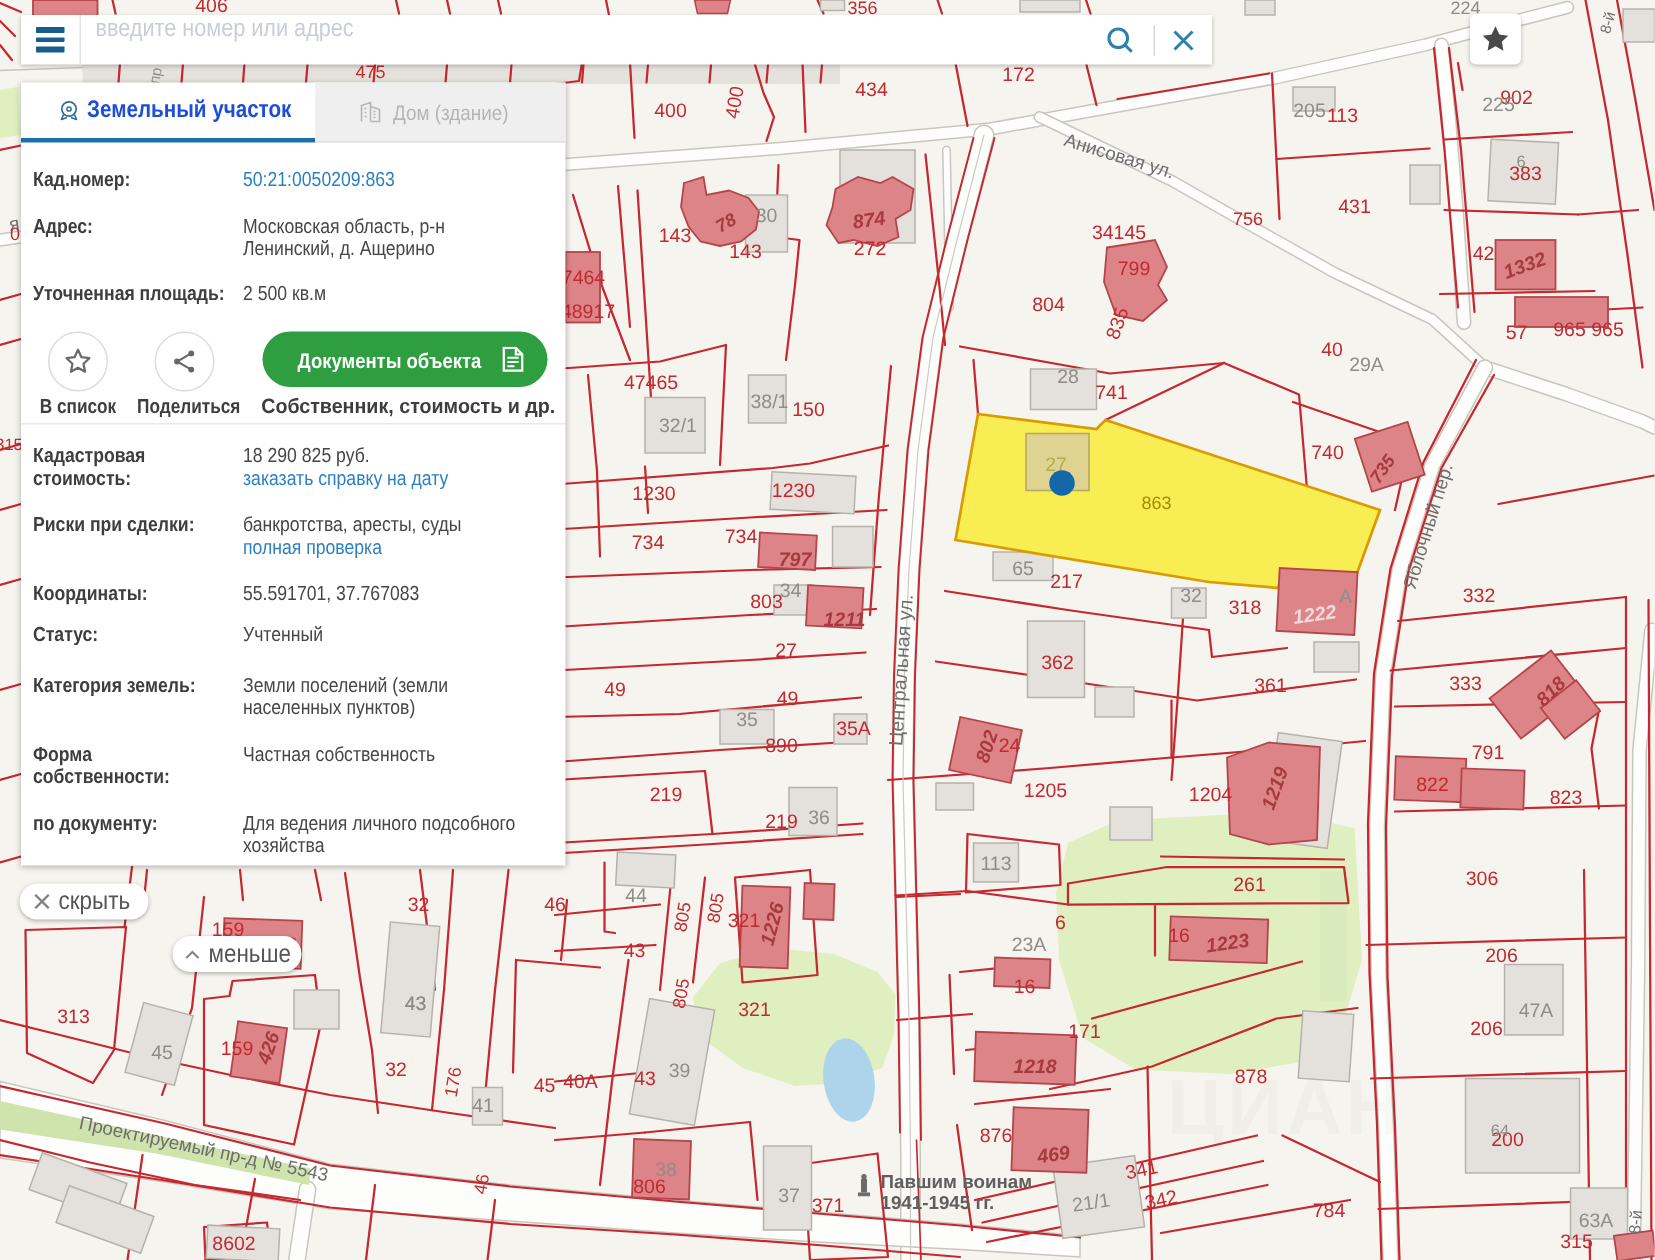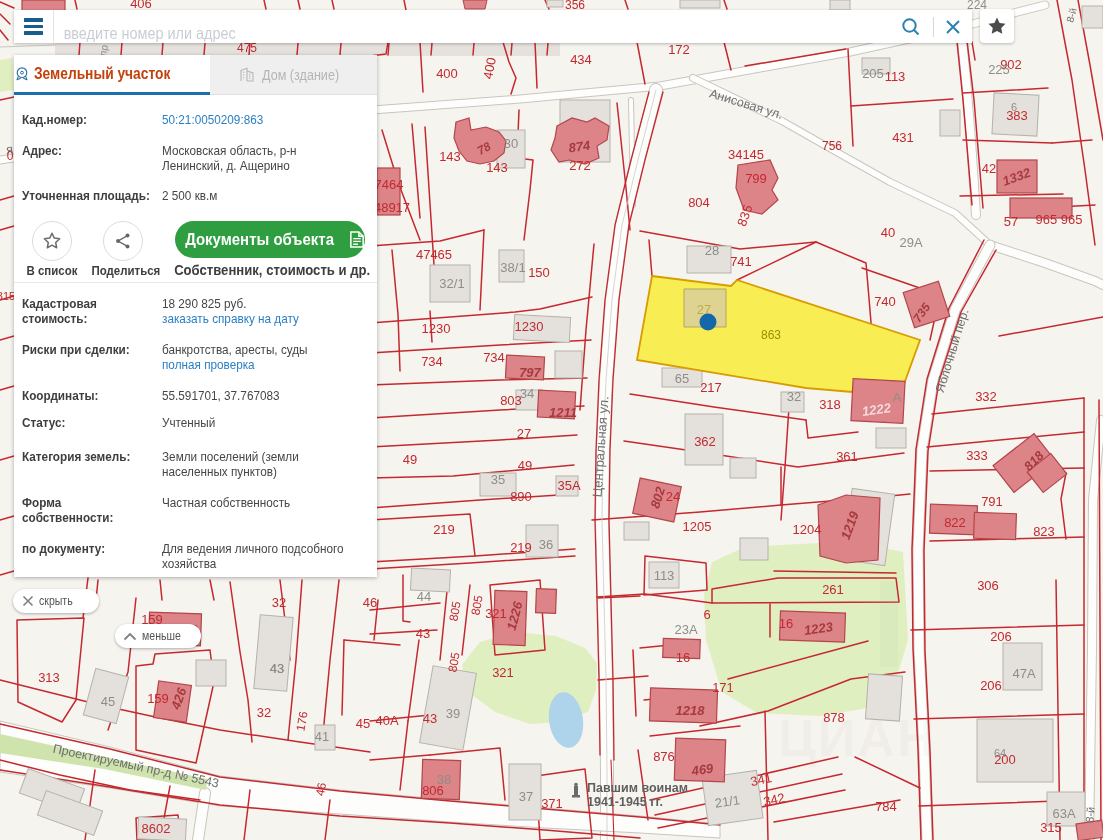--- a/index.html
+++ b/index.html
@@ -1,42 +1,42 @@
 <!DOCTYPE html>
 <html><head><meta charset="utf-8">
 <style>
 html,body{margin:0;padding:0}
 body{width:1103px;height:840px;position:relative;overflow:hidden;background:#f6f4ef;font-family:"Liberation Sans",sans-serif}
 #map{position:absolute;left:0;top:0}
 
-#topbar{position:absolute;left:14px;top:10px;width:958px;height:33px;background:#fff;box-shadow:0 1px 3px rgba(0,0,0,.25);display:flex;align-items:flex-end}
+#topbar{position:absolute;left:14px;top:10px;width:794px;height:33px;background:#fff;box-shadow:0 1px 3px rgba(0,0,0,.25);display:flex;align-items:flex-start}
 #burger{width:39px;height:100%;display:flex;align-items:center;justify-content:center;border-right:1px solid #e3e3e3}
 #burger div{width:19px}
 #burger span{display:block;height:3.8px;background:#185e8d;margin:2.8px 0;border-radius:.5px}
 #searchtxt{flex:1;padding-left:11px;font-size:16.5px;color:#c9cdd5;transform:scaleX(.875);transform-origin:0 50%;white-space:nowrap}
 #sicons{display:flex;align-items:center;height:100%}
 #sep2{width:1px;height:20px;background:#d7d7d7;margin:0 11px}
 #starbtn{position:absolute;left:980px;top:9px;width:34px;height:34px;background:#fff;border-radius:4px;box-shadow:0 1px 3px rgba(0,0,0,.25);display:flex;align-items:center;justify-content:center}
 
 #panel{position:absolute;left:14px;top:55px;width:363px;height:522px;background:#fff;box-shadow:0 1px 4px rgba(0,0,0,.3)}
 #tabs{position:absolute;left:0;top:0;width:100%;height:40px;display:flex}
-#tab1{width:196px;border-bottom:3px solid #1c6fad;display:flex;align-items:center;justify-content:flex-start;box-sizing:border-box;color:#c2410c;font-size:16px;font-weight:bold}#tab1 b{transform:scaleX(.86);transform-origin:0 50%;white-space:nowrap}
+#tab1{width:196px;border-bottom:3px solid #1c6fad;display:flex;align-items:center;justify-content:flex-start;padding-left:24px;box-sizing:border-box;color:#1d4ed8;font-size:16px;font-weight:bold}#tab1 b{transform:scaleX(.86);transform-origin:0 50%;white-space:nowrap}
 #tab2{flex:1;background:#efefef;border-bottom:1px solid #e0e0e0;display:flex;align-items:center;justify-content:center;color:#b5b5b5;font-size:14px}#tab2 b{font-weight:normal;transform:scaleX(.9);transform-origin:0 50%;white-space:nowrap}
 .row{position:absolute;font-size:13.5px}
 .lab{position:absolute;left:8px;width:170px;font-weight:bold;color:#3e3e3e;line-height:15px;transform:scaleX(.87);transform-origin:0 0;white-space:nowrap}
 .val{position:absolute;left:148px;width:240px;color:#464646;line-height:15px;transform:scaleX(.87);transform-origin:0 0}
 .lnk{color:#2b7fc3}
 
 .cbtn{position:absolute;width:38px;height:38px;border:1px solid #dcdcdc;border-radius:50%;display:flex;align-items:center;justify-content:center}
 .clab{position:absolute;font-size:13.5px;font-weight:bold;color:#3e3e3e;text-align:center;transform:scaleX(.85);white-space:nowrap}
-#greenbtn{position:absolute;left:161px;top:166px;width:190px;height:37px;background:#2f9e41;border-radius:19px;display:flex;align-items:center;justify-content:center;color:#fff;font-weight:normal;font-size:17px}#greenbtn b{transform:scaleX(.88);transform-origin:50% 50%;white-space:nowrap}
+#greenbtn{position:absolute;left:161px;top:166px;width:190px;height:37px;background:#2f9e41;border-radius:19px;display:flex;align-items:center;justify-content:center;color:#fff;font-weight:normal;font-size:14px}#greenbtn b{transform:scaleX(.88);transform-origin:50% 50%;white-space:nowrap}
 #ownlab{position:absolute;left:155px;top:208px;width:205px;text-align:center;font-size:13.8px;font-weight:bold;color:#3e3e3e;transform:scaleX(.95);transform-origin:50% 0;white-space:nowrap}
 #psep{position:absolute;left:0;top:227px;width:100%;height:1px;background:#e9e9e9}
 
-.pill{position:absolute;height:24px;background:#fff;border-radius:13px;box-shadow:0 1px 3px rgba(0,0,0,.3);display:flex;align-items:center;font-size:12px;color:#555}.pill b{font-weight:normal;transform:scaleX(.88);transform-origin:0 50%;white-space:nowrap}
+.pill{position:absolute;height:24px;background:#fff;border-radius:13px;box-shadow:0 1px 3px rgba(0,0,0,.3);display:flex;align-items:center;font-size:17px;color:#555}.pill b{font-weight:normal;transform:scaleX(.88);transform-origin:0 50%;white-space:nowrap}
 </style></head>
 <body>
 <svg id="map" width="1103" height="840" viewBox="0 0 1103 840">
 <rect x="0" y="0" width="1103" height="840" fill="#f6f4ef"></rect>
 <polygon points="712,562 745,547 820,543 870,545 903,552 908,640 893,690 905,668 880,706 820,716 757,713 722,692 706,640 704,595" fill="#e0efbf"></polygon>
 <polygon points="462,665 480,642 515,632 556,636 585,648 597,663 596,690 588,712 560,722 530,724 495,712 468,692" fill="#e0efbf"></polygon>
 <polygon points="880,581 898,581 898,667 880,667" fill="#d9eabc"></polygon>
 <polygon points="0,60 12,58 14,90 0,92" fill="#e0efbf"></polygon>
 <ellipse cx="566" cy="720" rx="17" ry="28" fill="#aed4ec" transform="rotate(-8 566 720)"></ellipse>
 <path d="M0 160 L120 142 L250 124 L372 110 L520 99 L660 86 L760 68 L850 52 L950 30 L1010 14 L1045 5" fill="none" stroke="#c9c6c0" stroke-width="9.0" stroke-linejoin="round" stroke-linecap="round"></path>

